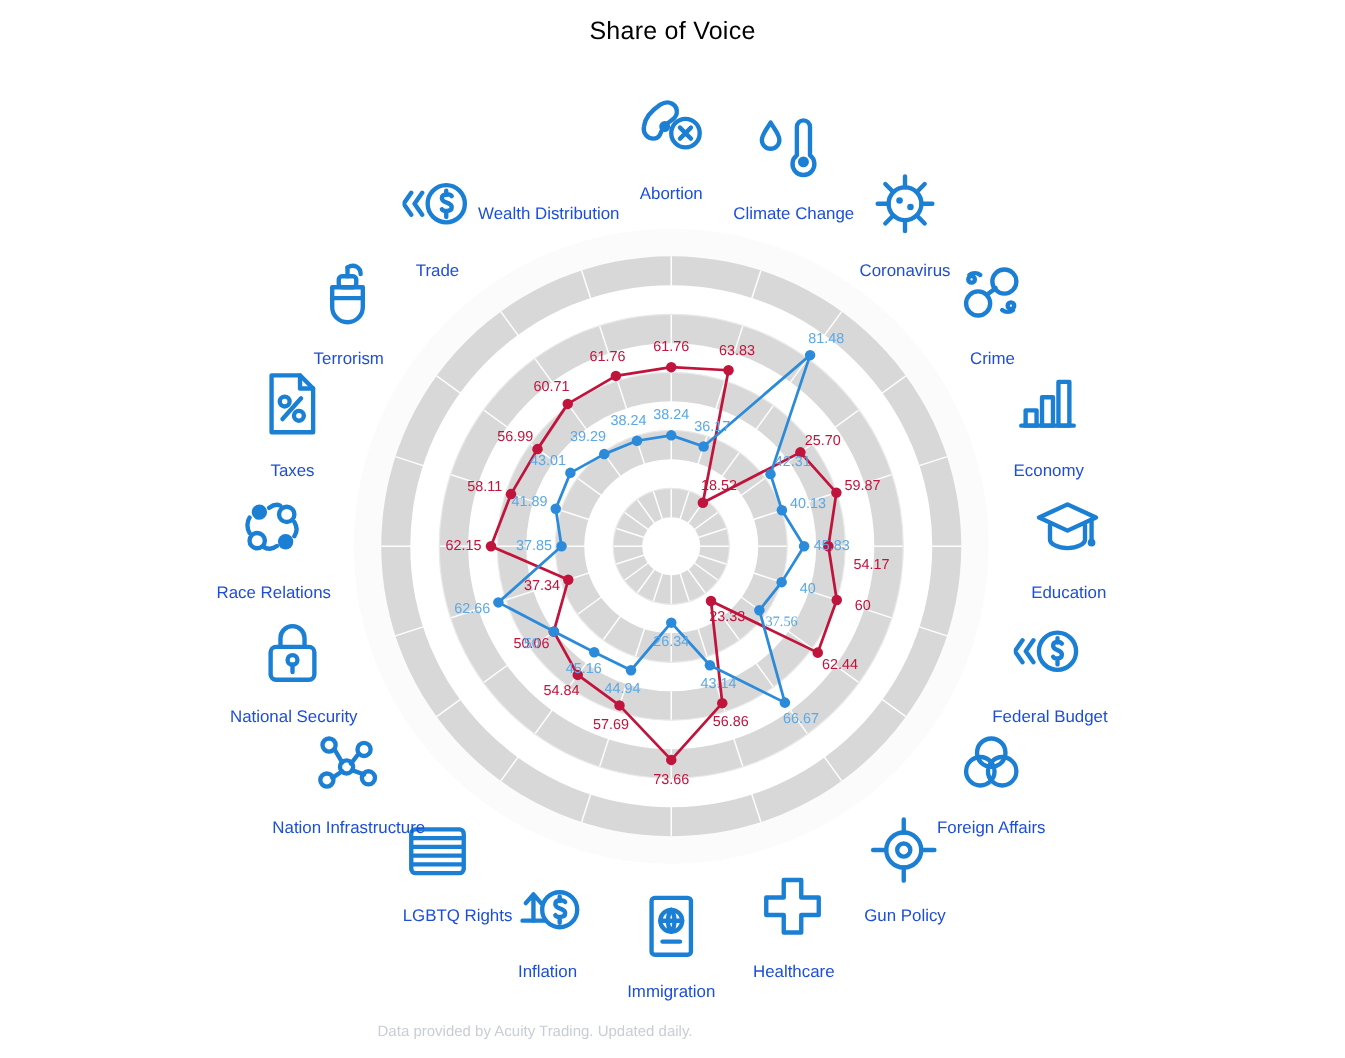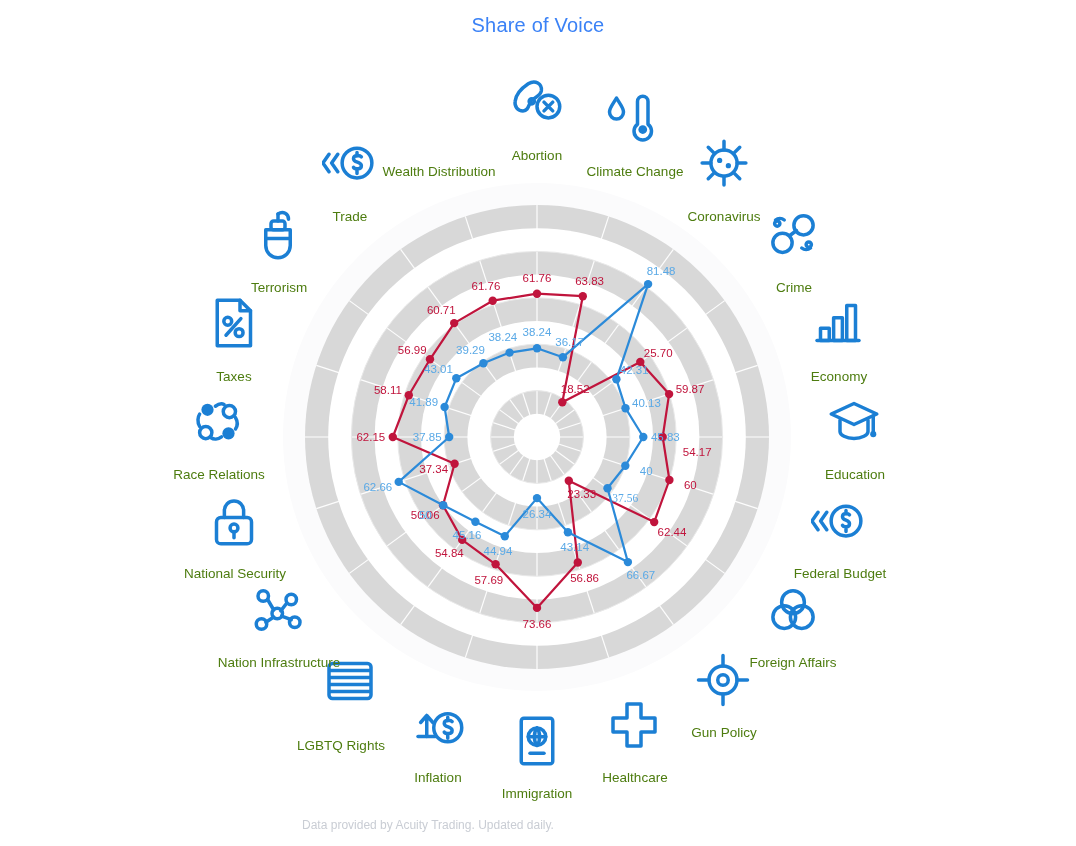--- a/index.html
+++ b/index.html
@@ -6,31 +6,31 @@
   body{
     width:1076px;height:846px;
     background:#ffffff;
     font-family:"Liberation Sans", sans-serif;
     overflow:hidden;
     position:relative;
   }
   #title{
     position:absolute;top:14px;left:0;width:1076px;
     text-align:center;
-    font-size:20px;color:#3b82f6;font-weight:400;
+    font-size:20px;color:#000000;font-weight:400;
     letter-spacing:.2px;
   }
   #footer{
     position:absolute;bottom:14px;left:0;width:856px;
     text-align:center;font-size:12px;color:#c9cdd4;
   }
   #stage{position:absolute;inset:0;}
   svg.layer{position:absolute;left:0;top:0;width:1076px;height:846px;overflow:visible;}
   .cat-label{
-    position:absolute;font-size:13.5px;color:#4d7c0f;
+    position:absolute;font-size:13.5px;color:#1d4ed8;
     white-space:nowrap;transform:translate(-50%,-50%);
   }
   .cat-icon{
     position:absolute;transform:translate(-50%,-50%);
     width:56px;height:56px;
     color:#1b7fd4;
   }
   .cat-icon svg{width:100%;height:100%;display:block;}
   .val-label{
     position:absolute;font-size:11.5px;white-space:nowrap;
@@ -266,21 +266,21 @@
       </div>
       <div class="cat-label" style="left: 438px; top: 777px;">Inflation</div>
       <div class="cat-icon" style="left: 439px; top: 726px;">
         <svg viewBox="0 0 64 64" fill="none" stroke="currentColor" stroke-width="4" stroke-linecap="round" stroke-linejoin="round">
           <path d="M18 44V20M18 20l-7 8M18 20l7 8"></path>
           <path d="M8 44h20"></path>
           <circle cx="42" cy="34" r="16"></circle>
           <path d="M47 27c-1.5-2-9-3-9 2 0 5 9 3 9 8 0 5-8 4-9 2M42 22v4M42 42v4"></path>
         </svg>
       </div>
-      <div class="cat-label" style="left: 341px; top: 732px; margin-top: 13px;">LGBTQ Rights</div>
+      <div class="cat-label" style="left: 366px; top: 732px;">LGBTQ Rights</div>
       <div class="cat-icon" style="left: 350px; top: 681px;">
         <svg viewBox="0 0 64 64" fill="none" stroke="currentColor" stroke-width="4" stroke-linejoin="round">
           <rect x="8" y="12" width="48" height="40" rx="4"></rect>
           <path d="M8 20h48M8 28h48M8 36h48M8 44h48"></path>
         </svg>
       </div>
       <div class="cat-label" style="left: 279px; top: 662px;">Nation Infrastructure</div>
       <div class="cat-icon" style="left: 279px; top: 610px;">
         <svg viewBox="0 0 64 64" fill="none" stroke="currentColor" stroke-width="4" stroke-linecap="round">
           <circle cx="14" cy="16" r="6"></circle>

